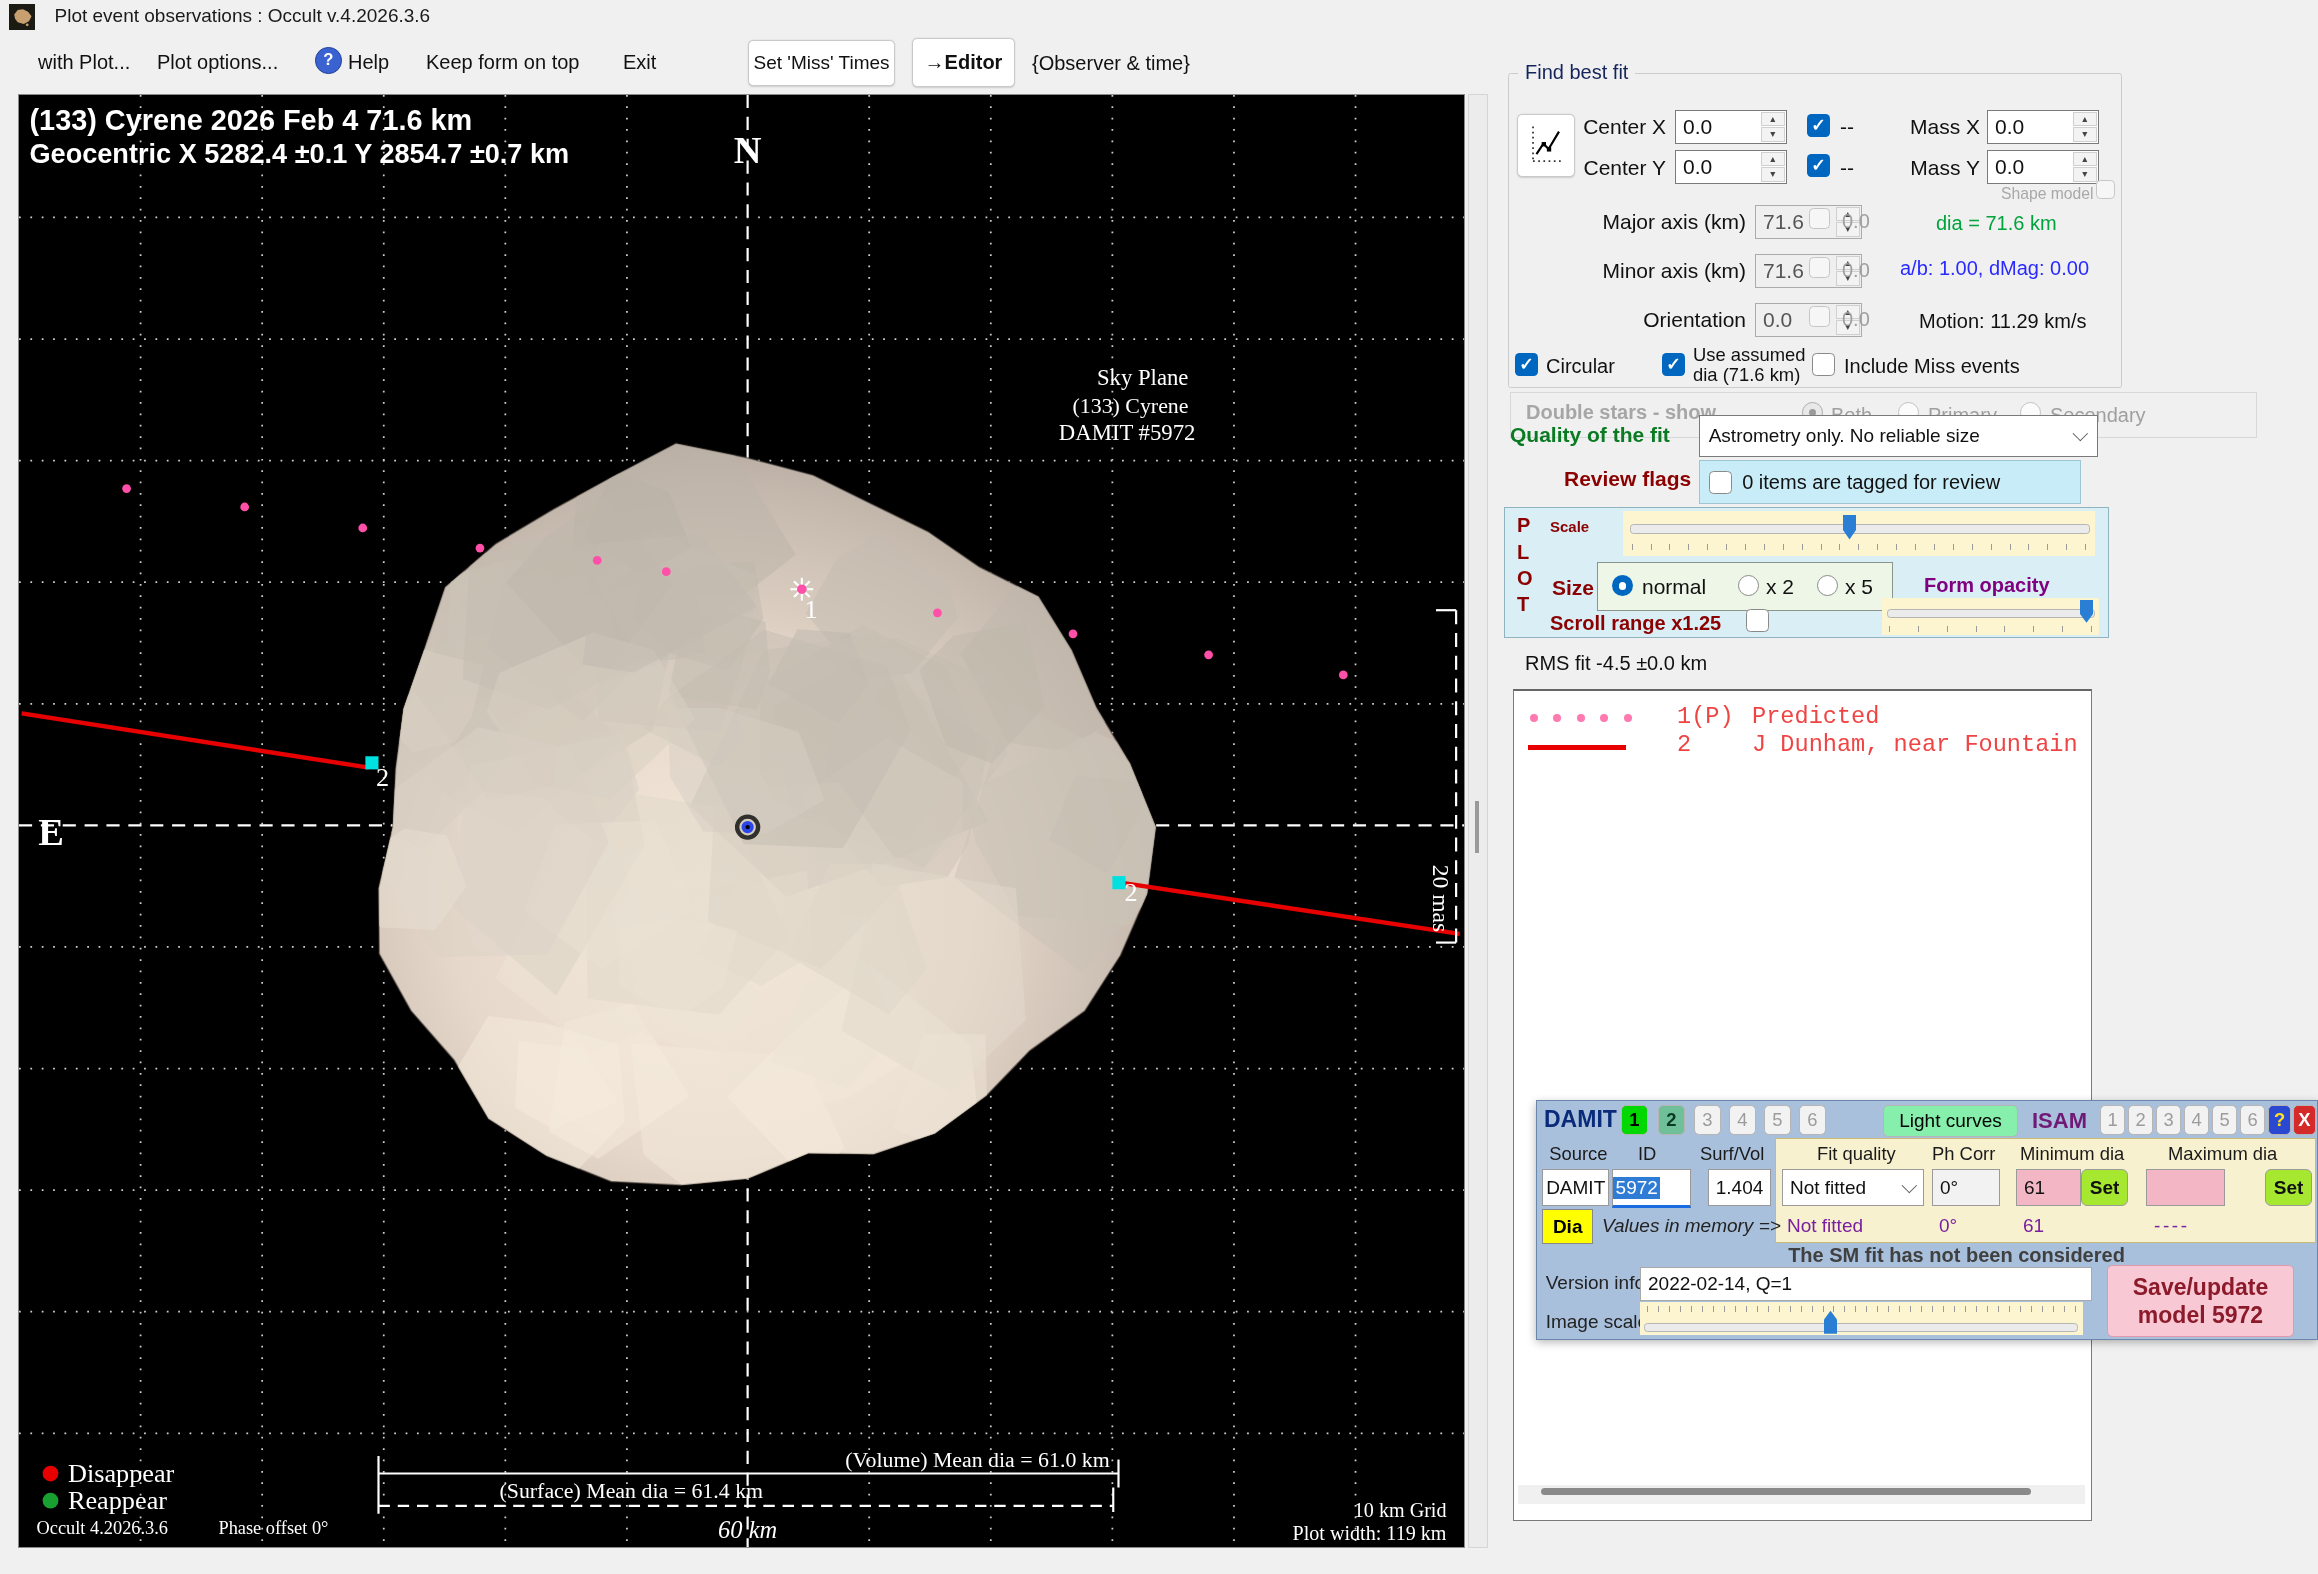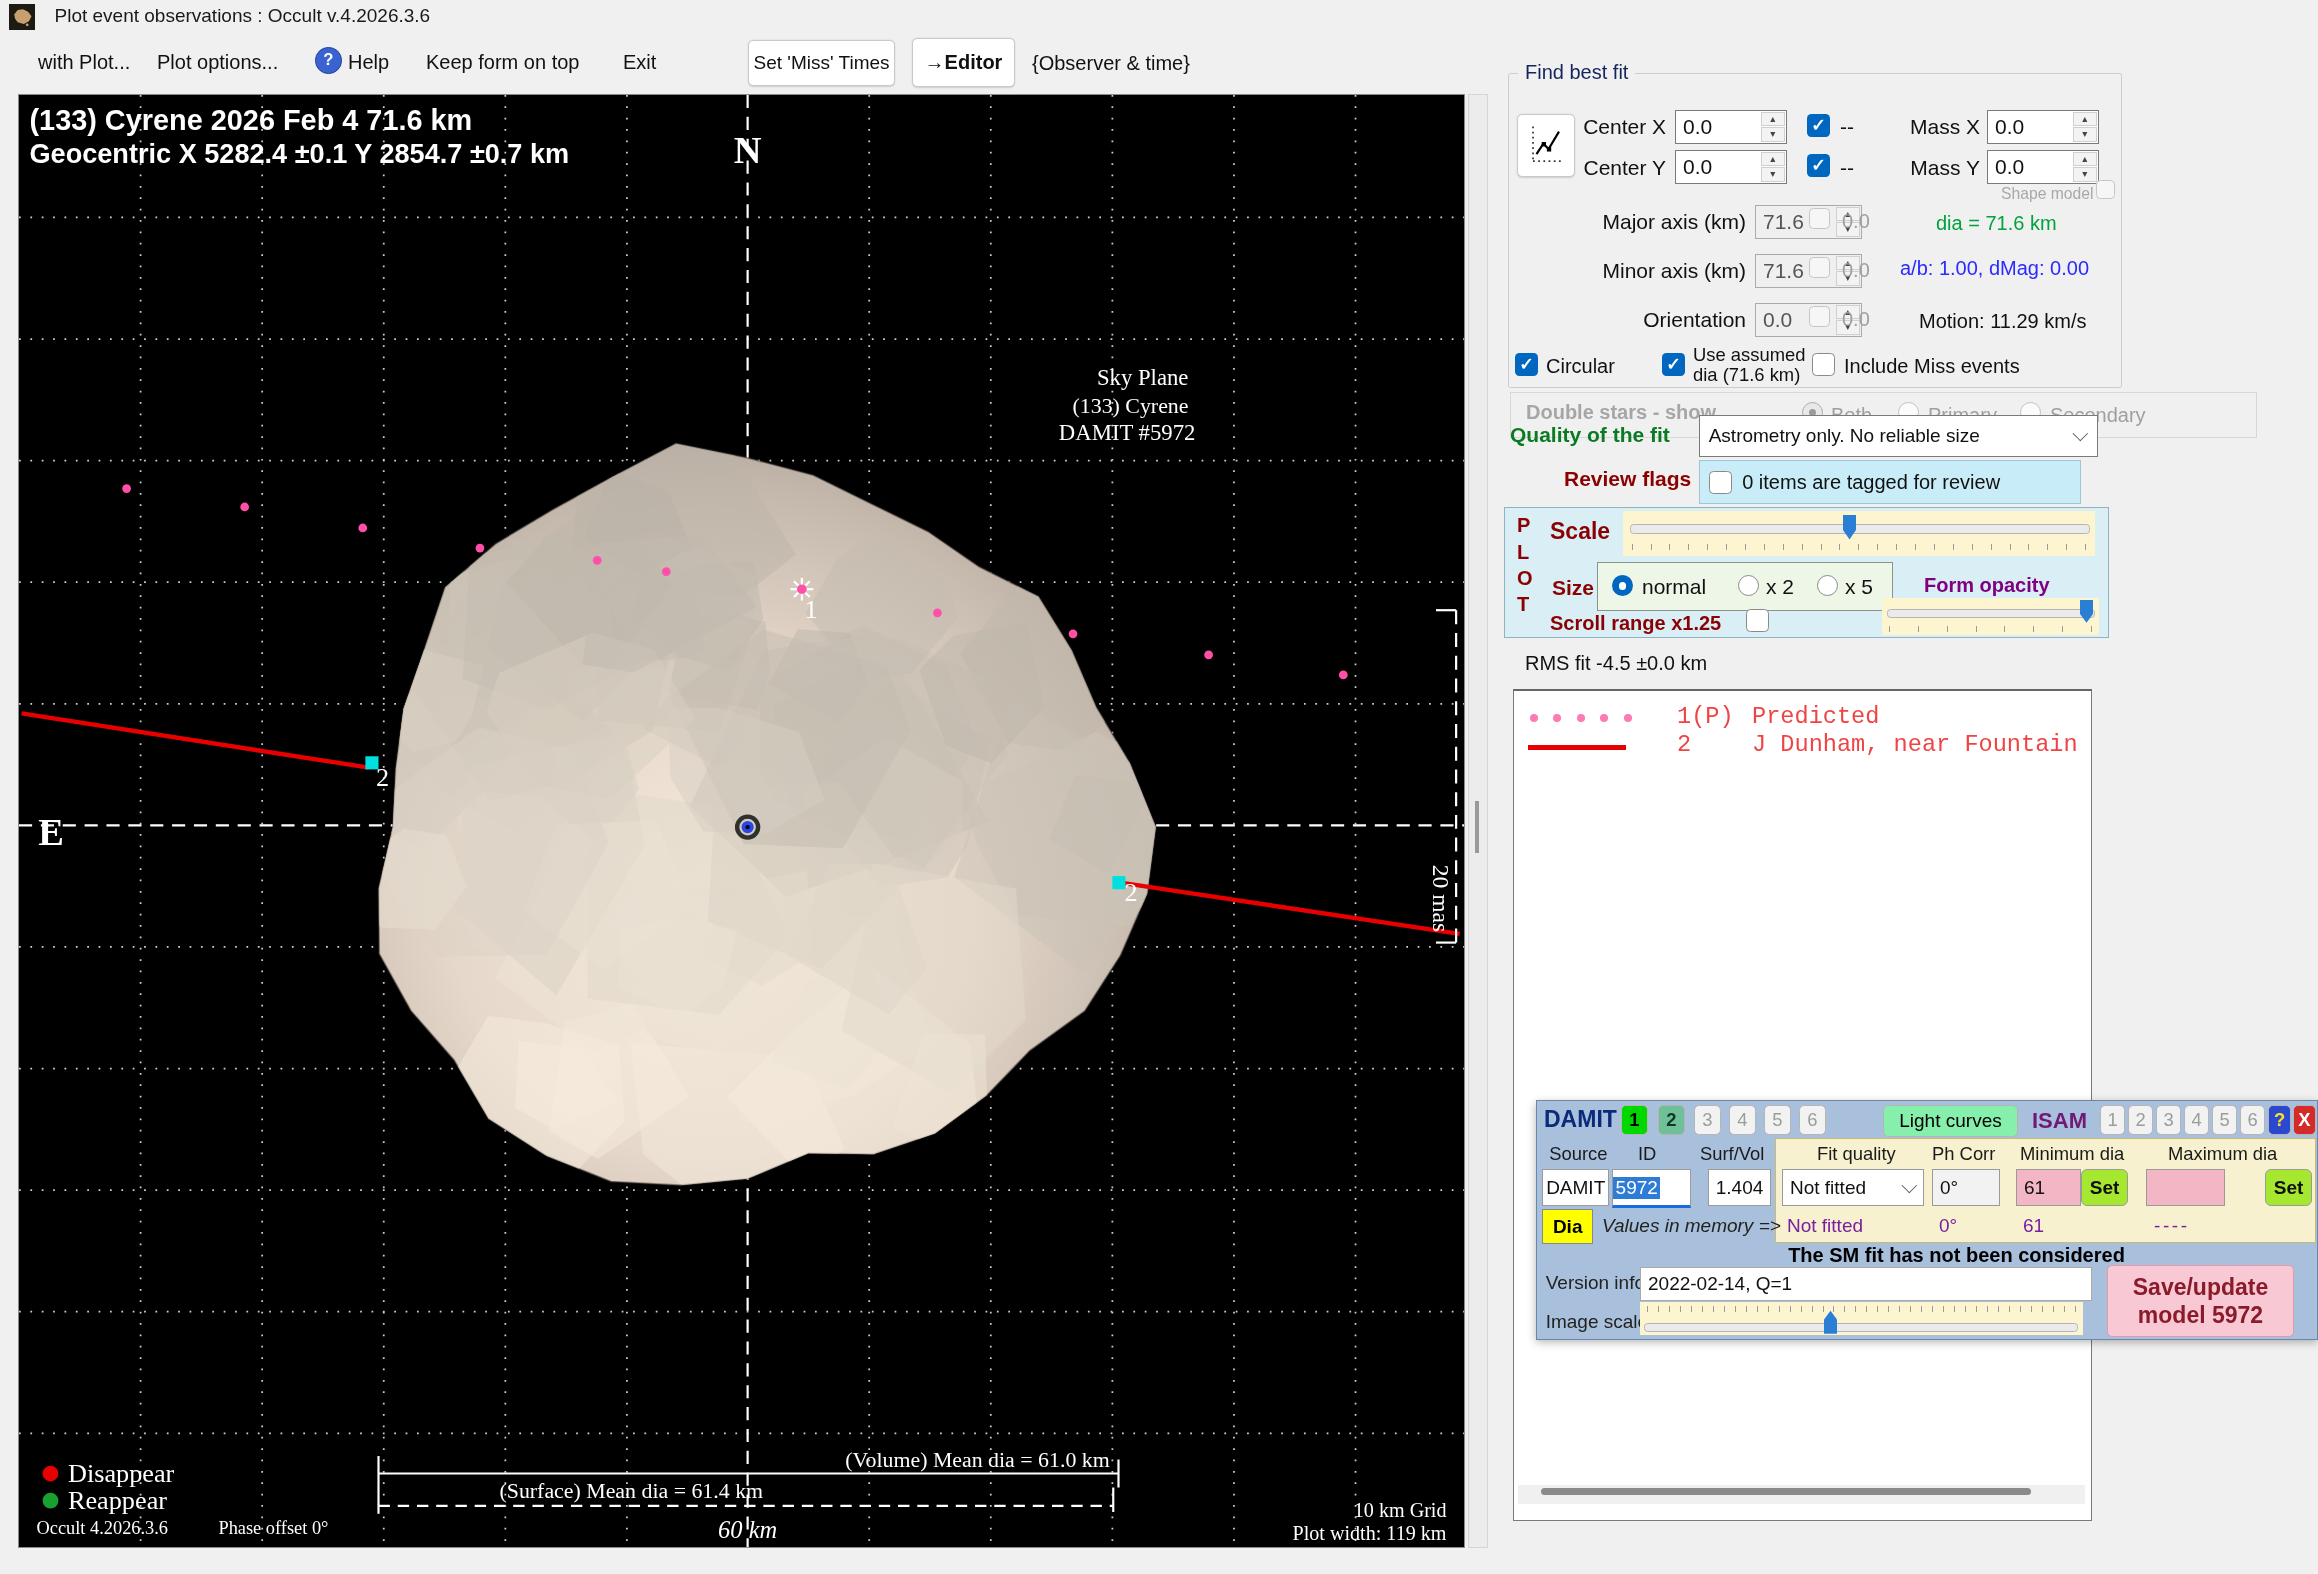--- a/index.html
+++ b/index.html
@@ -376,21 +376,21 @@
     <span class="chk off" style="margin-left:8.7px"></span>
     <span style="font-size:20px;margin-left:10.5px">0 items are tagged for review</span>
   </div>
 
   <div class="abs" style="left:1504px;top:507px;width:603px;height:129px;background:#d9eef5;border:0.9px solid #8fb4c0"></div>
   <div class="abs dredbold" style="left:1517px;top:514px;font-size:20px">P</div>
   <div class="abs dredbold" style="left:1517px;top:541px;font-size:20px">L</div>
   <div class="abs dredbold" style="left:1517px;top:567px;font-size:20px">O</div>
   <div class="abs dredbold" style="left:1517px;top:593px;font-size:20px">T</div>
 
-  <div class="abs dredbold" style="left:1550px;top:518px;font-size:23px">Scale</div>
+  <div class="abs dredbold" style="left:1550px;top:518px;font-size:15px">Scale</div>
   <div class="abs sliderbox" style="left:1623px;top:511px;width:472px;height:45px">
     <div class="track" style="left:7px;top:13px;width:458px;height:7.9px"></div>
     <div class="thumbd" style="left:220px;top:3.5px"></div>
     <div class="ticks" style="left:8.7px;right:8.7px;top:33px">
       <i></i>
         <i></i>
         <i></i>
         <i></i>
         <i></i>
         <i></i>
@@ -508,21 +508,21 @@
     <div class="dmt-cell" style="left:609px;top:68px;width:77px;height:35px;background:#f3b6c4"></div>
     <div class="dmt-cell" style="left:728px;top:68px;width:45px;height:35px;background:#a6e830;border-radius:6.1px;font-weight:bold">Set</div>
 
     <div class="dmt-cell" style="left:5.2px;top:108px;width:49px;height:33px;background:#ffff00;border:1.7px solid #888;font-weight:bold;color:#000">Dia</div>
     <div class="abs" style="left:65px;top:114px;font-size:19px;font-style:italic;color:#222">Values in memory =&gt;</div>
     <div class="abs cream-txt" style="left:250px;top:114px">Not fitted</div>
     <div class="abs cream-txt" style="left:402px;top:114px">0°</div>
     <div class="abs cream-txt" style="left:486px;top:114px">61</div>
     <div class="abs cream-txt" style="left:617px;top:114px;letter-spacing:2.6px">----</div>
 
-    <div class="abs" style="left:122px;top:143px;width:595px;text-align:center;font-size:20px;font-weight:bold;color:#000000">The SM fit has not been considered</div>
+    <div class="abs" style="left:122px;top:143px;width:595px;text-align:center;font-size:20px;font-weight:bold;color:#404040">The SM fit has not been considered</div>
 
     <div class="abs" style="left:8.7px;top:171px;font-size:19px;color:#222">Version info</div>
     <div class="abs input" style="left:103px;top:166px;width:443px;height:31.5px;font-size:19px;border-color:#aaa">2022-02-14, Q=1</div>
     <div class="abs" style="left:8.7px;top:210px;font-size:19px;color:#222">Image scale</div>
     <div class="abs sliderbox" style="left:103px;top:201px;width:443px;height:33px">
       <div class="ticks" style="left:7px;right:7px;top:3.5px">
         <i></i>
           <i></i>
           <i></i>
           <i></i>

